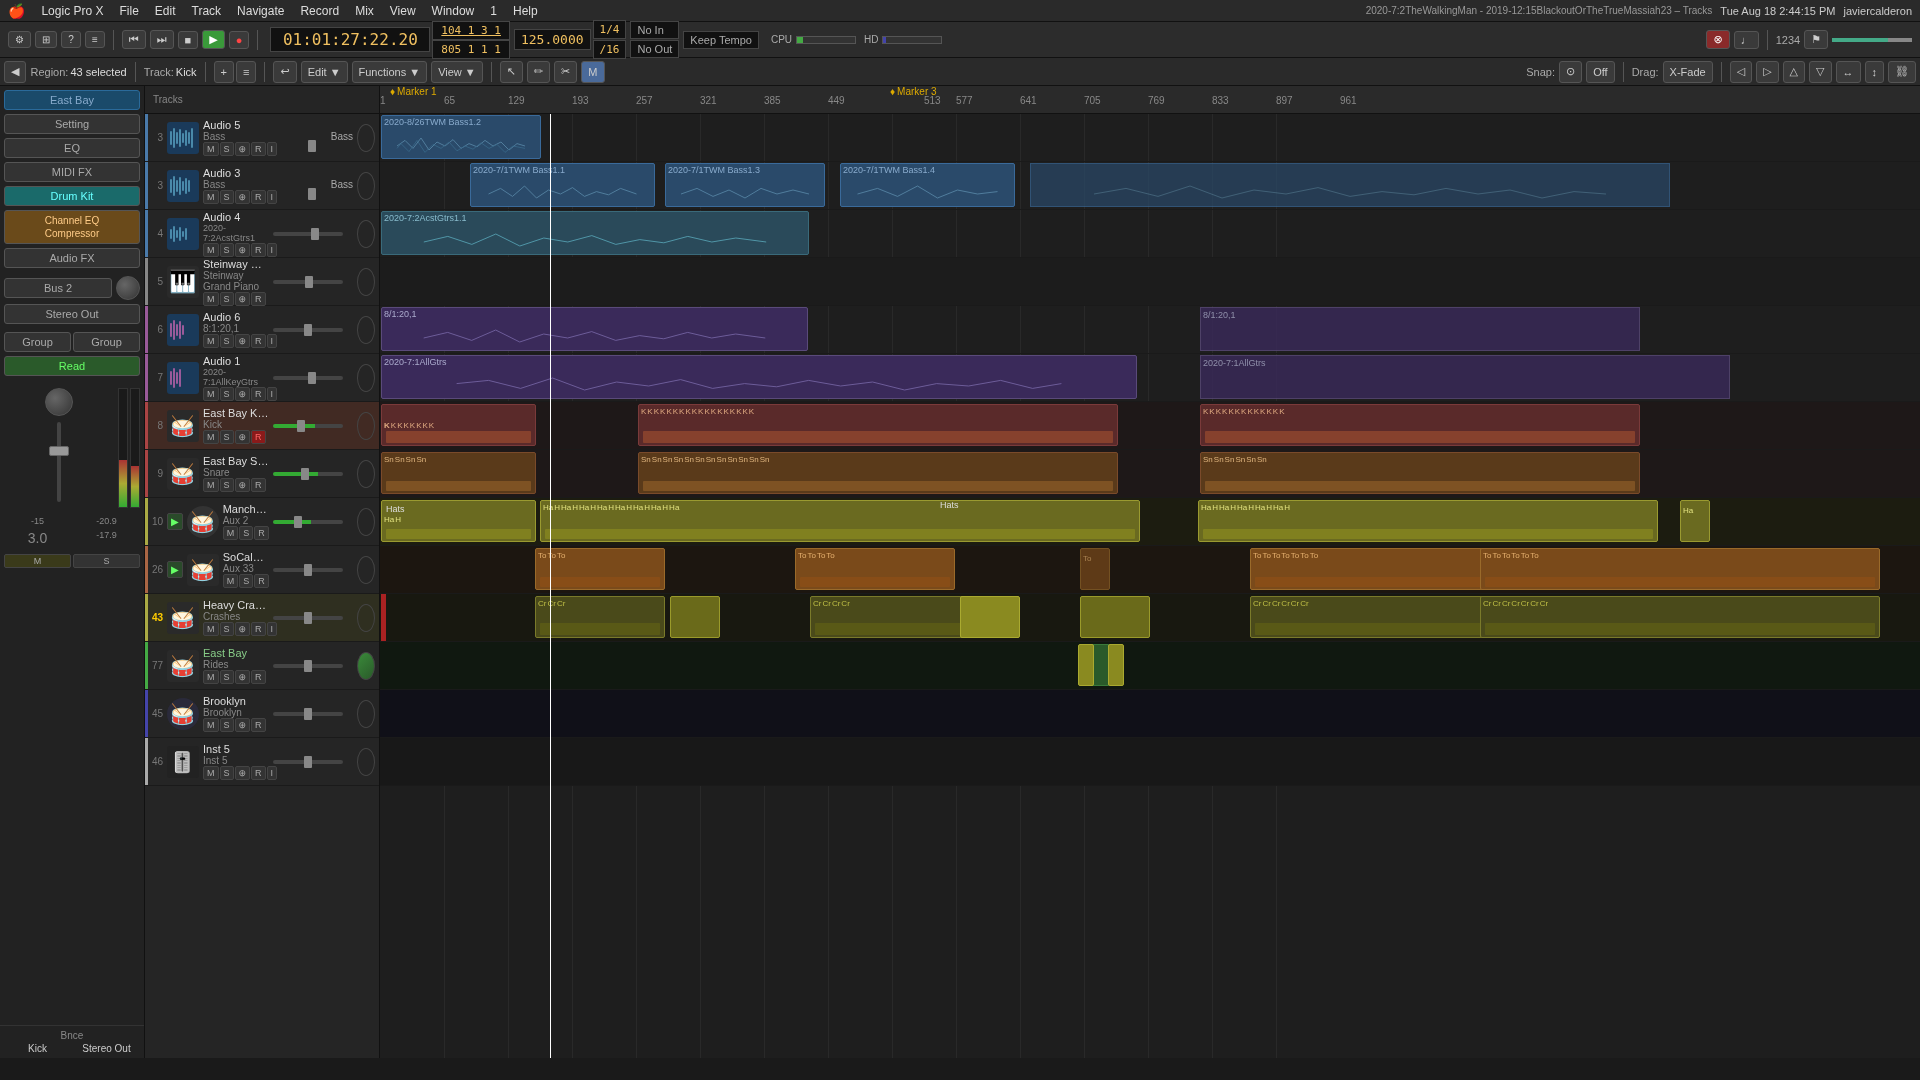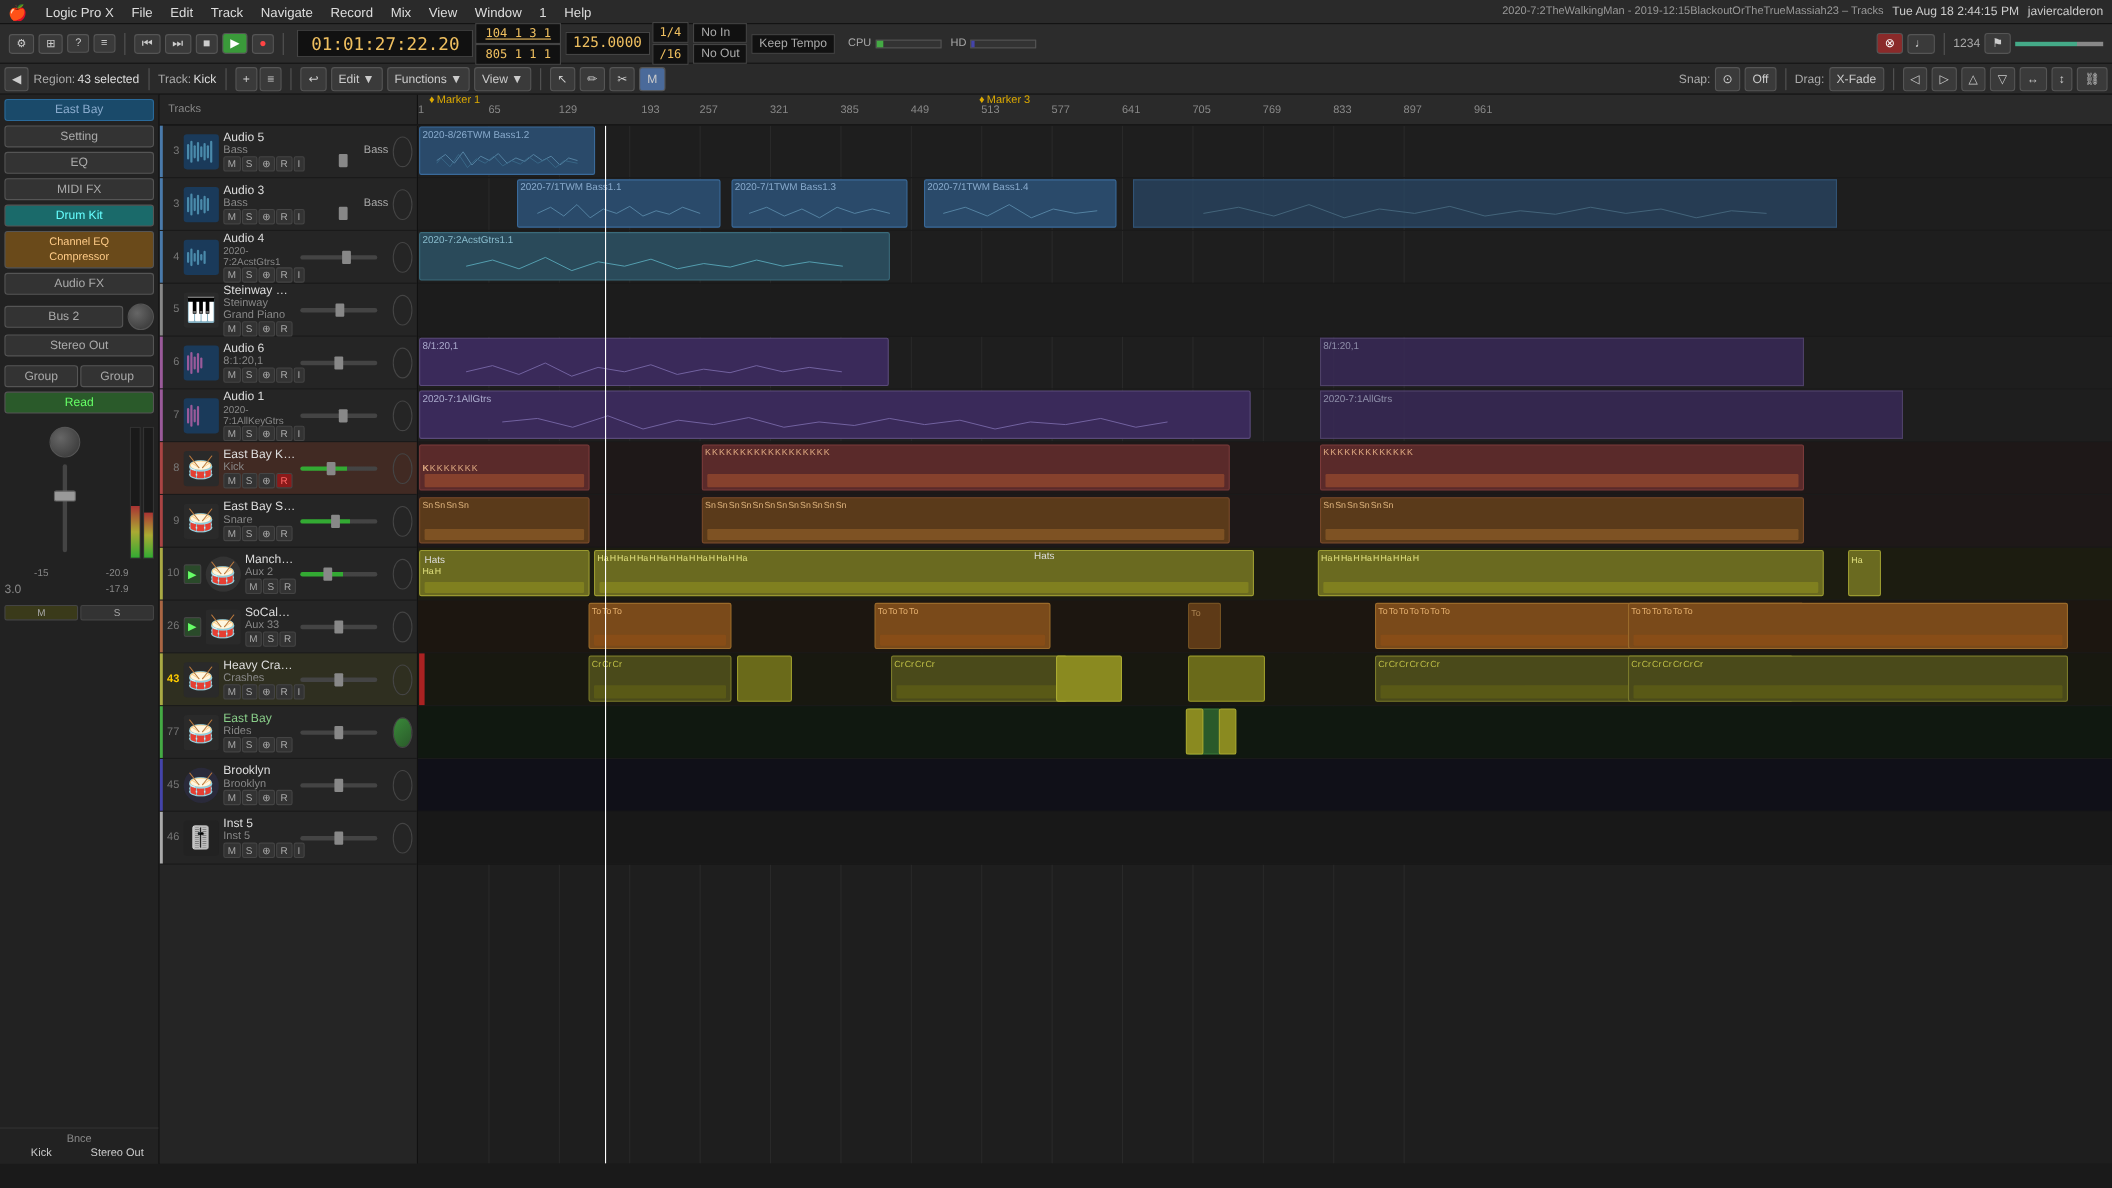--- a/index.html
+++ b/index.html
@@ -255,21 +255,21 @@
             <div style="position:absolute;bottom:0;left:0;right:0;height:35%;background:linear-gradient(to top,#3a3,#aa3,#a33);"></div>
           </div>
         </div>
       </div>
 
       <div style="display:flex;gap:2px;margin-top:4px;">
         <div style="font-size:9px;color:#888;flex:1;text-align:center;">-15</div>
         <div style="font-size:9px;color:#888;flex:1;text-align:center;">-20.9</div>
       </div>
       <div style="display:flex;gap:2px;">
-        <div style="font-size:11px;color:#888;flex:1;text-align:left;">3.0</div>
+        <div style="font-size:14px;color:#888;flex:1;text-align:center;">3.0</div>
         <div style="font-size:9px;color:#888;flex:1;text-align:center;">-17.9</div>
       </div>
 
       <div style="display:flex;gap:2px;margin-top:4px;">
         <button class="t-btn m-btn" style="flex:1;">M</button>
         <button class="t-btn" style="flex:1;">S</button>
       </div>
 
     </div>
     <div class="channel-bottom">
@@ -295,26 +295,26 @@
           <span style="margin-left:2px;color:#ddaa00;">Marker 1</span>
         </div>
         <div class="marker-label" style="left:510px;">
           <span style="color:#ddaa00;">♦</span>
           <span style="margin-left:2px;color:#ddaa00;">Marker 3</span>
         </div>
         <div style="position:absolute;top:14px;left:0;right:0;display:flex;align-items:center;">
           <span class="ruler-label" style="left:0px;">1</span>
           <span class="ruler-label" style="left:64px;">65</span>
           <span class="ruler-label" style="left:128px;">129</span>
-          <span class="ruler-label" style="left:203px;">193</span>
+          <span class="ruler-label" style="left:192px;">193</span>
           <span class="ruler-label" style="left:256px;">257</span>
           <span class="ruler-label" style="left:320px;">321</span>
           <span class="ruler-label" style="left:384px;">385</span>
           <span class="ruler-label" style="left:448px;">449</span>
-          <span class="ruler-label" style="left:512px;text-align:right;">513</span>
+          <span class="ruler-label" style="left:544px;text-align:right;">513</span>
           <span class="ruler-label" style="left:576px;">577</span>
           <span class="ruler-label" style="left:640px;">641</span>
           <span class="ruler-label" style="left:704px;">705</span>
           <span class="ruler-label" style="left:768px;">769</span>
           <span class="ruler-label" style="left:832px;">833</span>
           <span class="ruler-label" style="left:896px;">897</span>
           <span class="ruler-label" style="left:960px;">961</span>
         </div>
       </div>
     </div>

